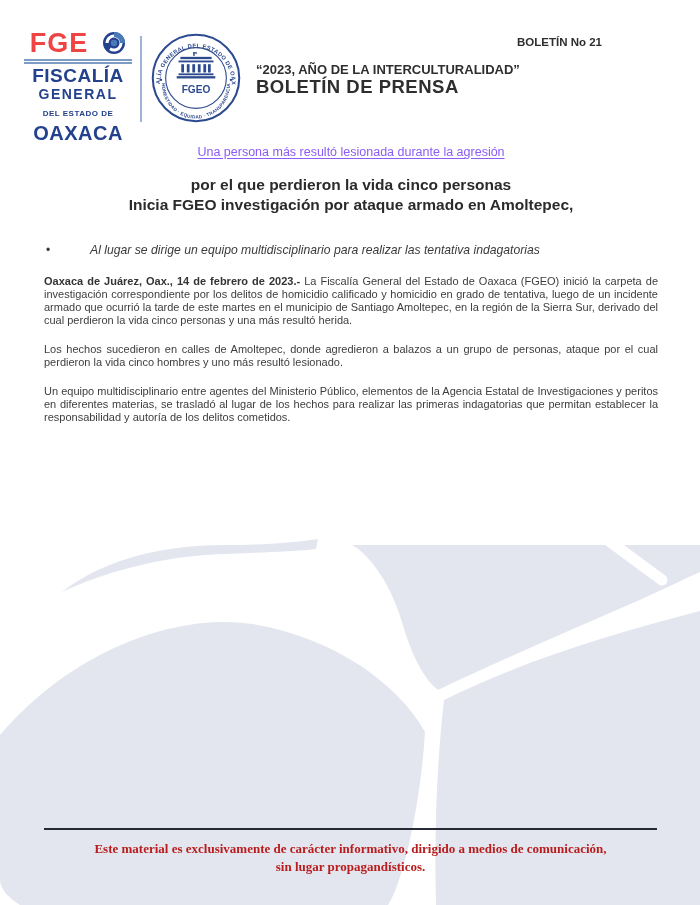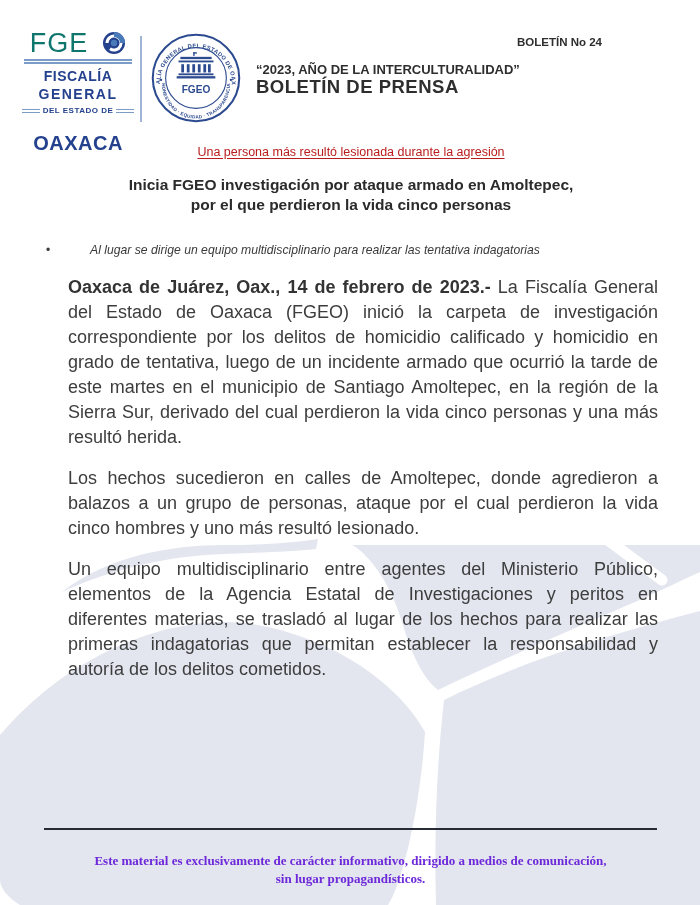--- a/index.html
+++ b/index.html
@@ -8,54 +8,54 @@
     position:relative; width:700px; height:905px; margin:0 auto;
     background:#ffffff; overflow:hidden;
     font-family:"Liberation Sans", sans-serif; color:#3d3d3d;
   }
   
   .watermark { position:absolute; left:0; top:0; width:700px; height:905px; z-index:0; }
   
   .header { position:absolute; left:0; top:0; width:700px; height:140px; z-index:2; }
   .logotype { position:absolute; left:22px; top:30px; width:112px; text-align:center; color:#24418e; }
   .logo-acronym { display:flex; align-items:center; justify-content:center; gap:14px;
-    font-weight:normal; font-size:27px; letter-spacing:1px; line-height:26px; color:#0f766e; }
+    font-weight:bold; font-size:27px; letter-spacing:1px; line-height:26px; color:#ef4444; }
   .logo-stripes { height:6px; margin:3px 2px 2px 2px;
     background:repeating-linear-gradient(to bottom, #7c9cc8 0 1.5px, #ffffff 1.5px 3px); }
-  .logo-l1 { font-weight:bold; font-size:14px; line-height:18px; letter-spacing:0.5px; }
+  .logo-l1 { font-weight:bold; font-size:19px; line-height:18px; letter-spacing:0.5px; }
   .logo-l2 { font-weight:bold; font-size:14px; line-height:19px; letter-spacing:1.5px; }
-  .logo-l3 { display:flex; align-items:center; gap:3px; margin:2px 0 19px 0; }
+  .logo-l3 { display:flex; align-items:center; gap:3px; margin:2px 0 3px 0;flex-direction:column; }
   .logo-l3 .bar { flex:1; height:4px;
     background:repeating-linear-gradient(to bottom, #7c9cc8 0 1px, #ffffff 1px 2.5px); }
   .logo-l3 .txt { font-weight:bold; font-size:8px; letter-spacing:0.5px; white-space:nowrap; }
   .logo-l4 { font-weight:bold; font-size:20px; line-height:19px; letter-spacing:0.5px; }
   .logo-divider { position:absolute; left:140px; top:36px; width:2px; height:86px; background:#9fb4d6; }
   .seal { position:absolute; left:150px; top:32px; width:92px; height:92px; }
   .boletin-no { position:absolute; right:98px; top:36px; font-weight:bold; font-size:11.5px; color:#2e2e2e; }
   .year-quote { position:absolute; left:256px; top:62px; font-weight:bold; font-size:13px; color:#2e2e2e; }
   .press-title { position:absolute; left:256px; top:76px; font-weight:bold; font-size:18.5px;
     letter-spacing:0.5px; color:#2e2e2e; }
   
   .content { position:absolute; left:44px; top:145px; width:614px; z-index:2; color:#3d3d3d; }
-  .subheadline { text-align:center; font-size:12.5px; color:#b91c1c;
+  .subheadline { text-align:center; font-size:12.5px; color:#8b5cf6;
     text-decoration:underline; text-underline-offset:2px; }
   .headline { margin-top:16px; text-align:center; font-weight:bold; font-size:15.5px;
     line-height:19.5px; color:#2b2b2b; }
   .bullet-row { margin-top:29px; position:relative; padding-left:46px;
     font-style:italic; font-size:12.2px; color:#3a3a3a; }
   .bullet-dot { position:absolute; left:2px; top:0; font-style:normal; font-size:12px; }
-  .para { margin-top:16px; font-size:18px; line-height:25px; text-align:justify; color:#3d3d3d;margin-left:24px; }
+  .para { margin-top:16px; font-size:11px; line-height:13px; text-align:justify; color:#3d3d3d; }
   .para:first-of-type { margin-top:18px; }
   .para .lead { font-weight:bold; color:#333333; }
   
   .footer { position:absolute; left:44px; top:828px; width:613px; z-index:2; }
   .footer-rule { border-top:2.5px solid #262b36; }
-  .footer-text { margin-top:22px; text-align:center;
+  .footer-text { margin-top:10px; text-align:center;
     font-family:"Liberation Serif", serif; font-weight:bold;
-    font-size:13px; line-height:17.5px; color:#6d28d9; }
+    font-size:13px; line-height:17.5px; color:#b91c1c; }
 </style>
 </head>
 <body>
 
 <div class="page">
 
   <svg class="watermark" viewBox="0 0 700 905" aria-hidden="true">
     <g fill="#e3e6ef">
 
       <path d="M 0,735
@@ -139,32 +139,32 @@
         <rect x="58" y="35" width="3" height="9"></rect>
         <rect x="63" y="35" width="3" height="9"></rect>
         <rect x="31" y="45" width="38" height="2"></rect>
         <rect x="29" y="48" width="42" height="2.5"></rect>
         <circle cx="12" cy="52" r="1.3"></circle>
         <circle cx="88" cy="52" r="1.3"></circle>
       </g>
       <text x="50" y="66" text-anchor="middle" font-family="Liberation Sans, sans-serif" font-size="11" font-weight="bold" fill="#2c4a8f">FGEO</text>
     </svg>
 
-    <div class="boletin-no">BOLETÍN No 24</div>
+    <div class="boletin-no">BOLETÍN No 21</div>
     <div class="year-quote">“2023, AÑO DE LA INTERCULTURALIDAD”</div>
     <div class="press-title">BOLETÍN DE PRENSA</div>
   </div>
 
   <div class="content">
 
     <div class="subheadline">Una persona más resultó lesionada durante la agresión</div>
 
     <div class="headline">
+      <div>por el que perdieron la vida cinco personas</div>
       <div>Inicia FGEO investigación por ataque armado en Amoltepec,</div>
-      <div>por el que perdieron la vida cinco personas</div>
     </div>
 
     <div class="bullet-row">
       <span class="bullet-dot">•</span>
       <span>Al lugar se dirige un equipo multidisciplinario para realizar las tentativa indagatorias</span>
     </div>
 
     <p class="para"><span class="lead">Oaxaca de Juárez, Oax., 14 de febrero de 2023.-</span><span> La Fiscalía General del Estado de Oaxaca (FGEO) inició la carpeta de investigación correspondiente por los delitos de homicidio calificado y homicidio en grado de tentativa, luego de un incidente armado que ocurrió la tarde de este martes en el municipio de Santiago Amoltepec, en la región de la Sierra Sur, derivado del cual perdieron la vida cinco personas y una más resultó herida.</span></p>
 
     <p class="para"><span>Los hechos sucedieron en calles de Amoltepec, donde agredieron a balazos a un grupo de personas, ataque por el cual perdieron la vida cinco hombres y uno más resultó lesionado.</span></p>

